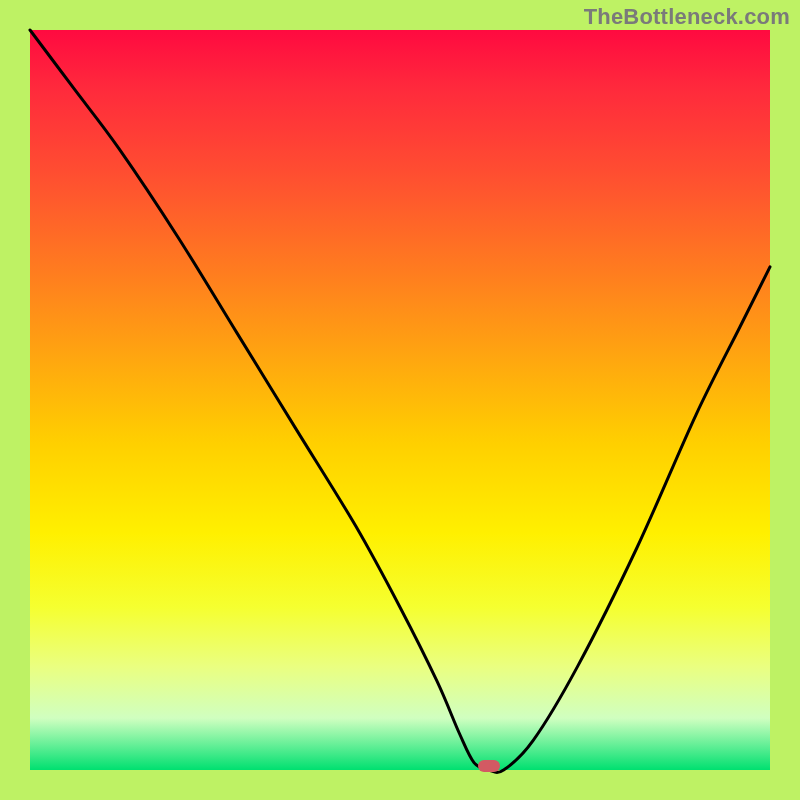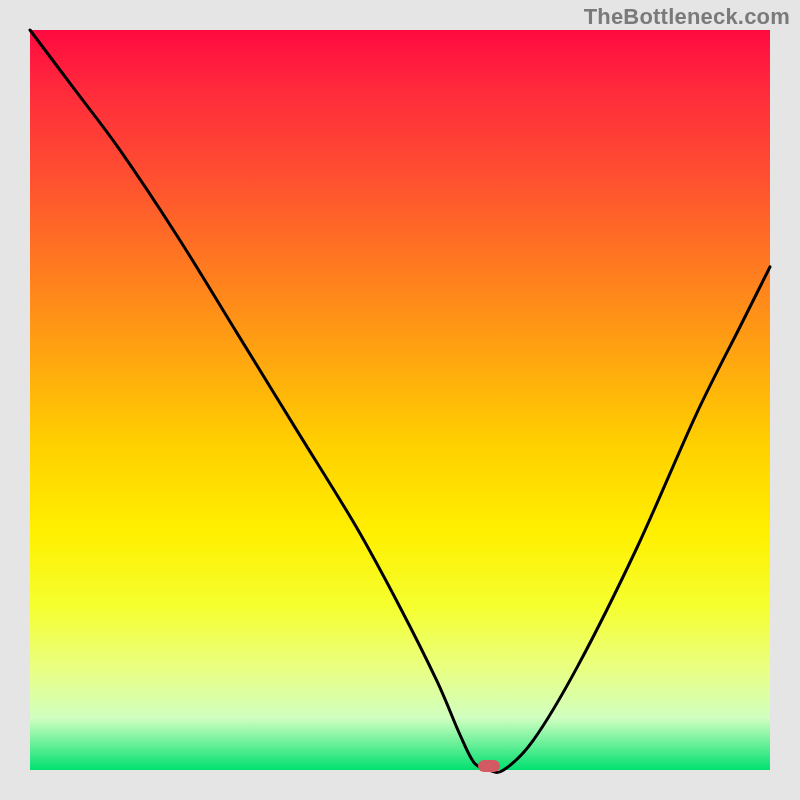--- a/index.html
+++ b/index.html
@@ -8,21 +8,21 @@
     width: 800px;
     height: 800px;
     background: #000;
     overflow: hidden;
     font-family: Arial, Helvetica, sans-serif;
   }
   .frame {
     position: relative;
     width: 800px;
     height: 800px;
-    background: #e5e5e5;
+    background: #bef264;
   }
   .plot-area {
     position: absolute;
     left: 30px;
     top: 30px;
     width: 740px;
     height: 740px;
     background: linear-gradient(to bottom,
       #ff0a40 0%,
       #ff2a3c 8%,

